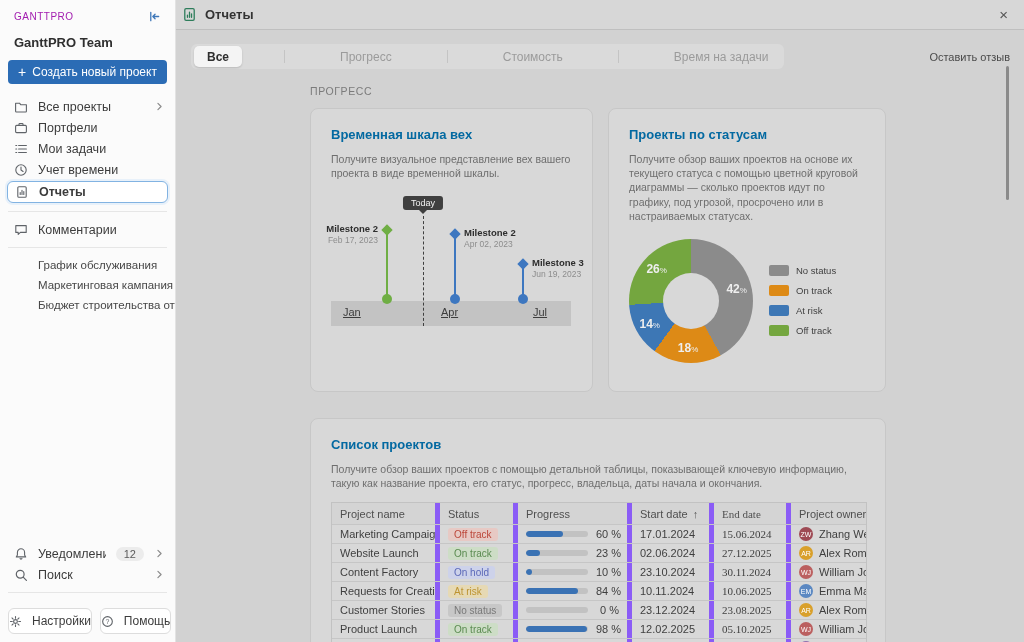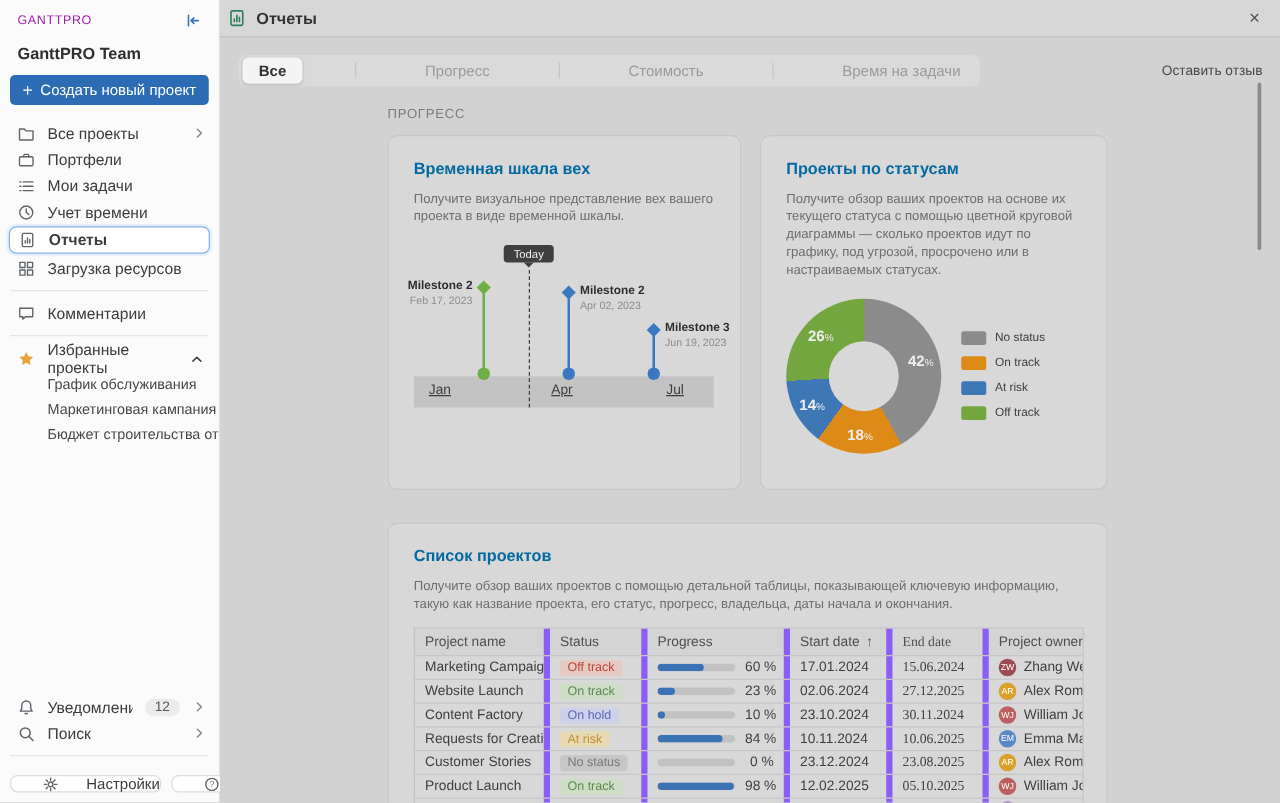--- a/index.html
+++ b/index.html
@@ -19,21 +19,21 @@
   .s-item .s-label { flex:1; white-space:nowrap; overflow:hidden; }
   .s-item .chev { color:#8a8a8a; display:flex; }
   .s-item.sel { background:#fff; border:1px solid #82b3e2; border-radius:6px; margin:1px 7px; padding-left:7px; height:22px; box-shadow:0 0 0 2px #e8f1fa; font-weight:bold; }
   .s-div { height:1px; background:#e6e6e6; margin:7px 8px; }
   .fav-head { display:flex; align-items:center; gap:10px; padding:0 12px 0 14px; height:22px; font-size:12.5px; color:#3c3c3c; cursor:pointer; }
   .fav-head .s-label { flex:1; }
   .fav-item { padding:4px 10px 4px 38px; font-size:11.5px; color:#474747; cursor:pointer; white-space:nowrap; overflow:hidden; }
   .side-bottom { margin-top:auto; padding-bottom:8px; }
   .badge { background:#ececec; color:#5a5a5a; font-size:11px; border-radius:8px; padding:1px 8px; }
   .btn-row { display:flex; gap:8px; padding:8px 8px 0 8px; }
-  .side-btn { flex:1; height:14px; background:#fff; border:1px solid #ddd; border-radius:6px; font-size:12px; color:#3c3c3c; font-family:inherit; display:flex; align-items:center; justify-content:center; gap:22px; cursor:pointer;padding-left:25px; }
+  .side-btn { flex:1; height:26px; background:#fff; border:1px solid #ddd; border-radius:6px; font-size:12px; color:#3c3c3c; font-family:inherit; display:flex; align-items:center; justify-content:center; gap:10px; cursor:pointer; }
   .side-btn .ic { color:#5f6368; display:flex; }
 
   
   .main { position:relative; flex:1; height:642px; background:#d2d2d2; }
   .main-header { height:30px; background:#d7d7d7; border-bottom:1px solid #bfbfbf; display:flex; align-items:center; padding:0 16px 0 6px; gap:8px; }
   .main-title { font-size:13px; font-weight:bold; color:#333; }
   .hdr-icon { color:#2e7d5b; display:flex; }
   .close-x { margin-left:auto; font-size:15px; color:#555; cursor:pointer; line-height:1; }
 
   .tabbar { position:absolute; left:15px; top:44px; height:25px; background:#dadada; border-radius:6px; display:flex; align-items:center; padding:2px 3px;gap:42px; }
@@ -156,58 +156,34 @@
         </div>
         <div class="s-item sel">
           <span class="ic">
             <svg width="14" height="14" viewBox="0 0 14 14" fill="none" stroke="currentColor" stroke-width="1.1" stroke-linecap="round" stroke-linejoin="round">
               <rect x="2.8" y="1.7" width="8.4" height="10.6" rx="1.1"></rect>
               <path d="M5.2 9.4V7.6M7 9.4V5.3M8.8 9.4V6.6"></path>
             </svg>
           </span>
           <span class="s-label">Отчеты</span>
         </div>
-        <div class="s-item">
-          <span class="ic">
-            <svg width="14" height="14" viewBox="0 0 14 14" fill="none" stroke="currentColor" stroke-width="1.1" stroke-linecap="round" stroke-linejoin="round">
-              <rect x="1.9" y="1.9" width="4.1" height="4.1"></rect>
-              <rect x="8" y="1.9" width="4.1" height="4.1"></rect>
-              <rect x="1.9" y="8" width="4.1" height="4.1"></rect>
-              <rect x="8" y="8" width="4.1" height="4.1"></rect>
-            </svg>
-          </span>
-          <span class="s-label">Загрузка ресурсов</span>
-        </div>
       </div>
     <div class="s-div"></div>
     <div id="sidebar-menu2">
         <div class="s-item">
           <span class="ic">
             <svg width="14" height="14" viewBox="0 0 14 14" fill="none" stroke="currentColor" stroke-width="1.1" stroke-linecap="round" stroke-linejoin="round">
               <path d="M1.8 2.6h10.4v6.8H6.4l-2.2 1.9V9.4H1.8z"></path>
             </svg>
           </span>
           <span class="s-label">Комментарии</span>
         </div>
       </div>
     <div class="s-div"></div>
 
-    <div class="fav-head">
-      <span class="ic">
-        <svg width="14" height="14" viewBox="0 0 14 14">
-            <path d="M7 1.5l1.7 3.4 3.8.6-2.7 2.7.6 3.8L7 10.2 3.6 12l.6-3.8L1.5 5.5l3.8-.6z" fill="#e8a33d"></path>
-          </svg>
-      </span>
-      <span class="s-label">Избранные проекты</span>
-      <span class="chev">
-        <svg width="11" height="11" viewBox="0 0 14 14" fill="none" stroke="currentColor" stroke-width="1.5" stroke-linecap="round" stroke-linejoin="round">
-            <path d="M3 8.8 7 4.8l4 4"></path>
-          </svg>
-      </span>
-    </div>
     <div id="fav-list">
         <div class="fav-item">График обслуживания</div>
         <div class="fav-item">Маркетинговая кампания</div>
         <div class="fav-item">Бюджет строительства отеля</div>
       </div>
 
     <div class="side-bottom">
       <div class="s-item">
         <span class="ic">
           <svg width="14" height="14" viewBox="0 0 14 14" fill="none" stroke="currentColor" stroke-width="1.1" stroke-linejoin="round">

